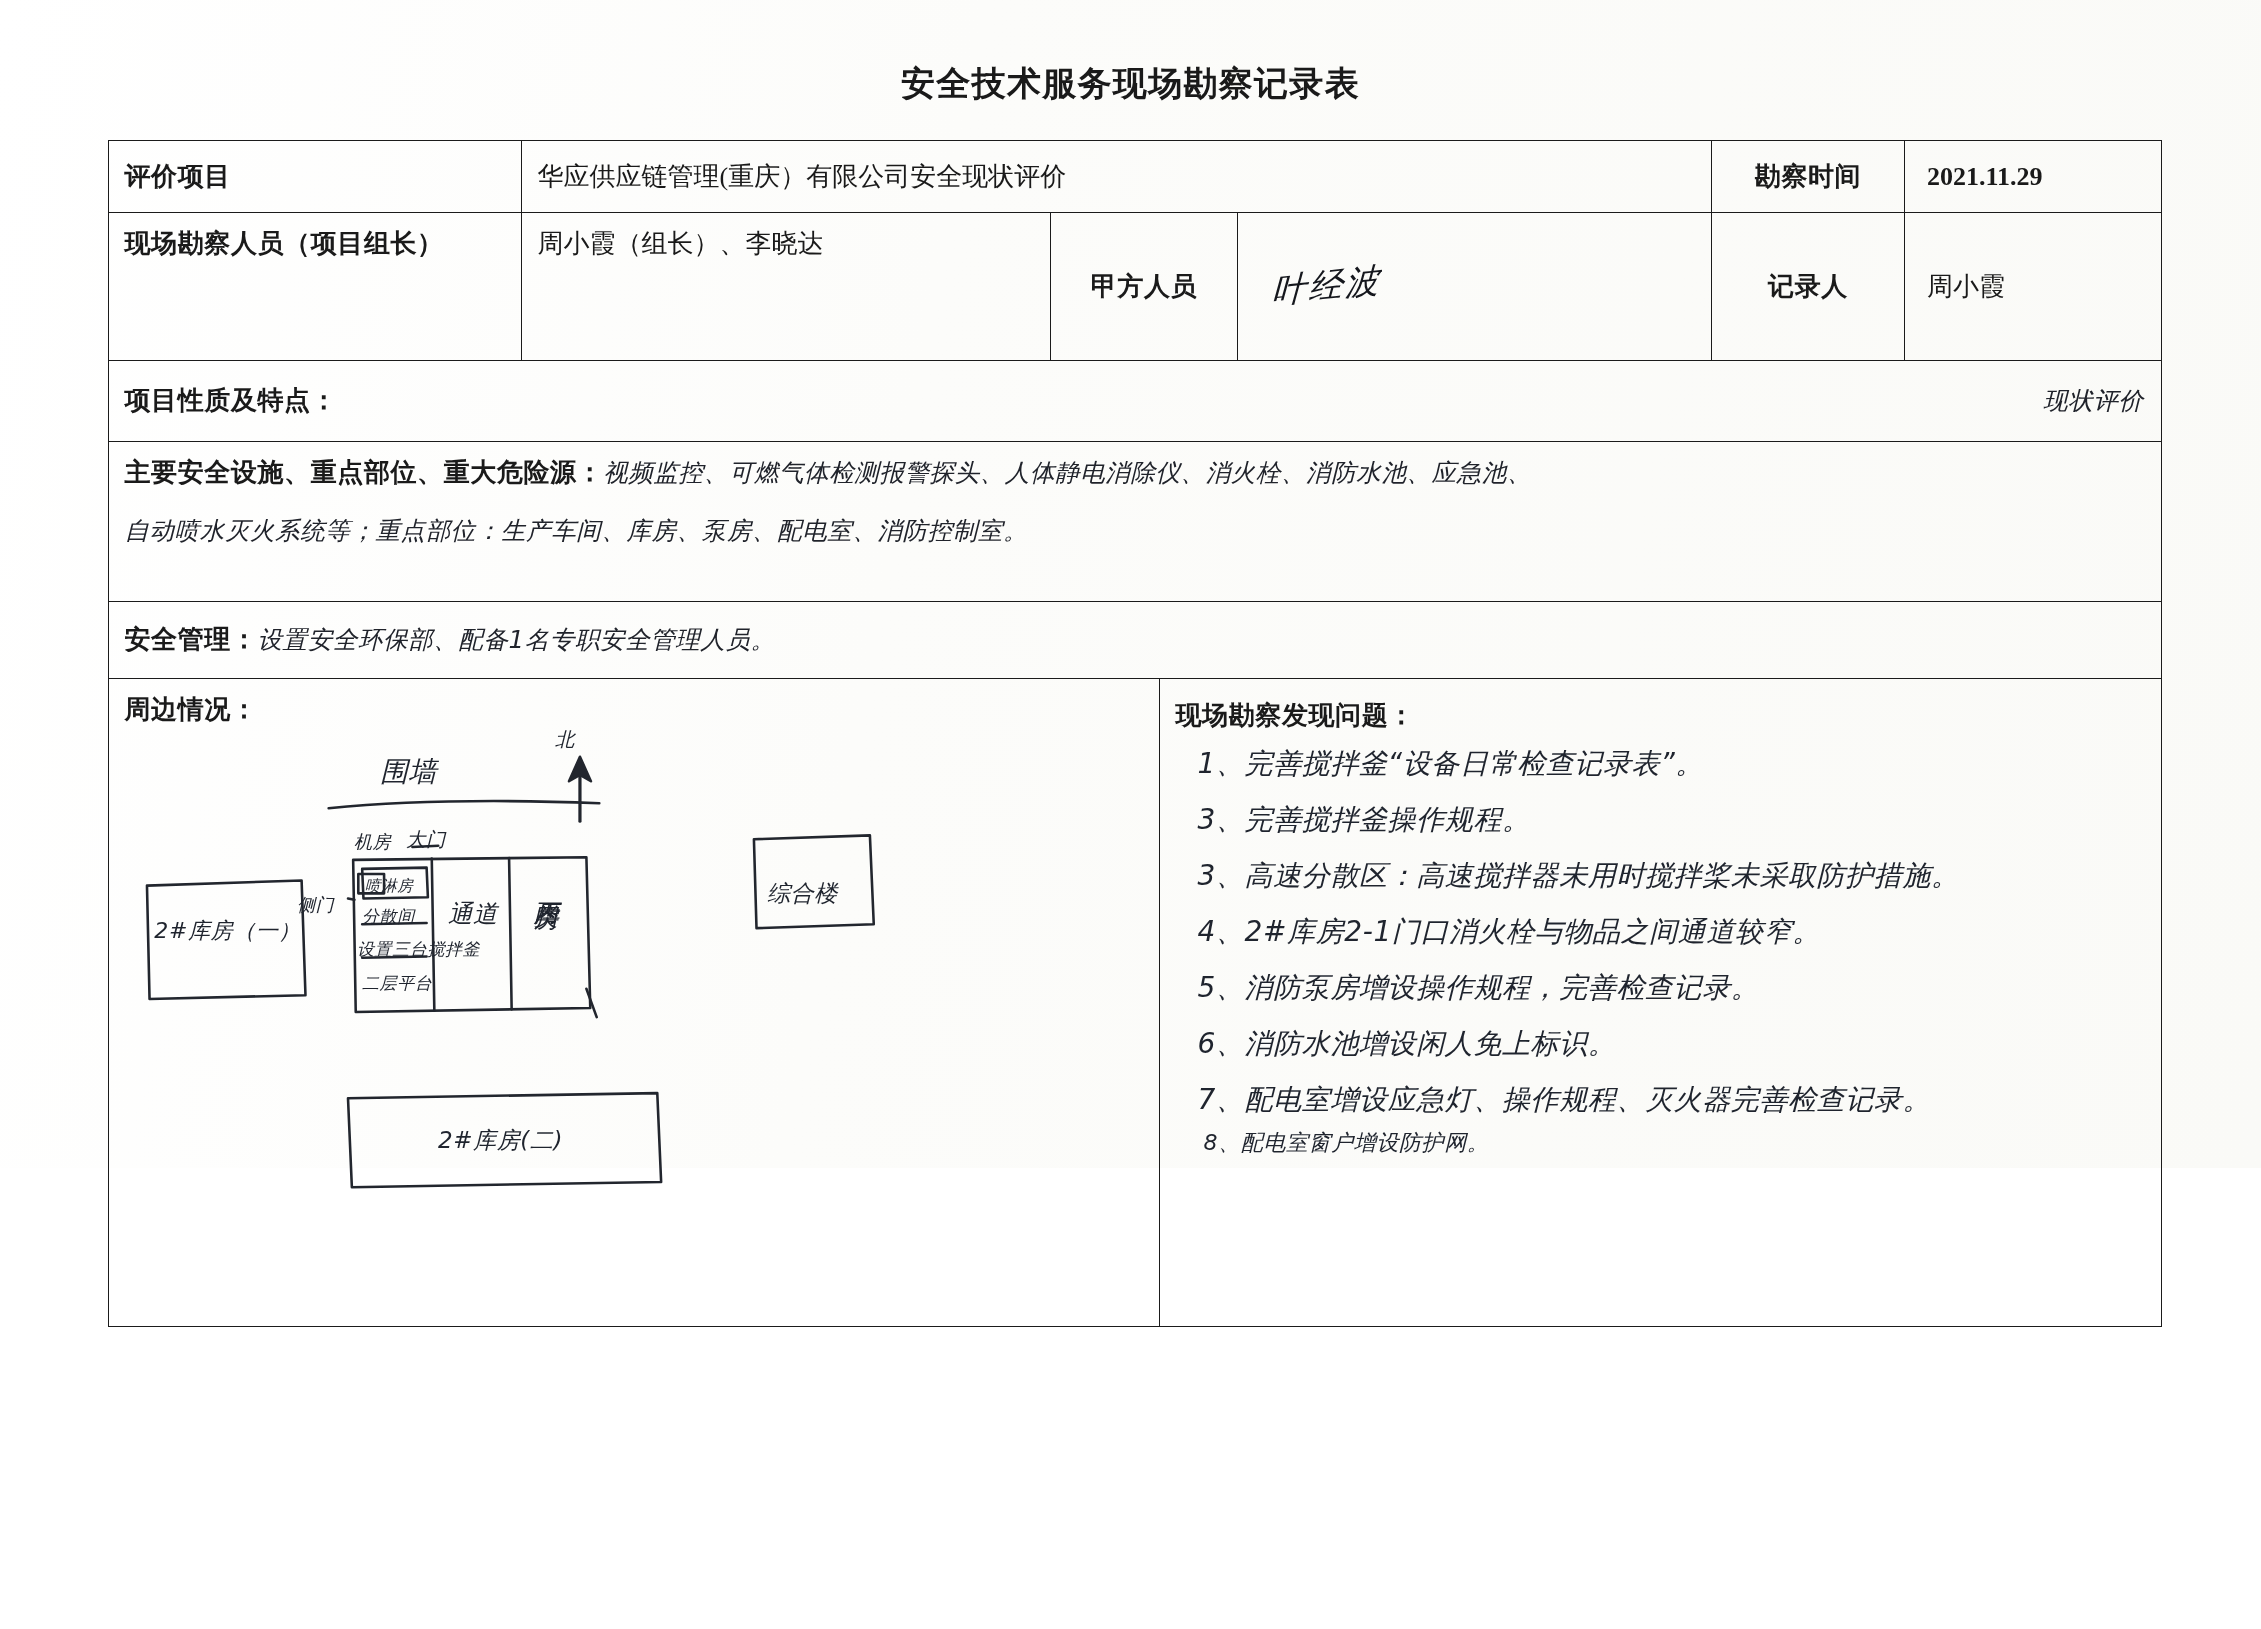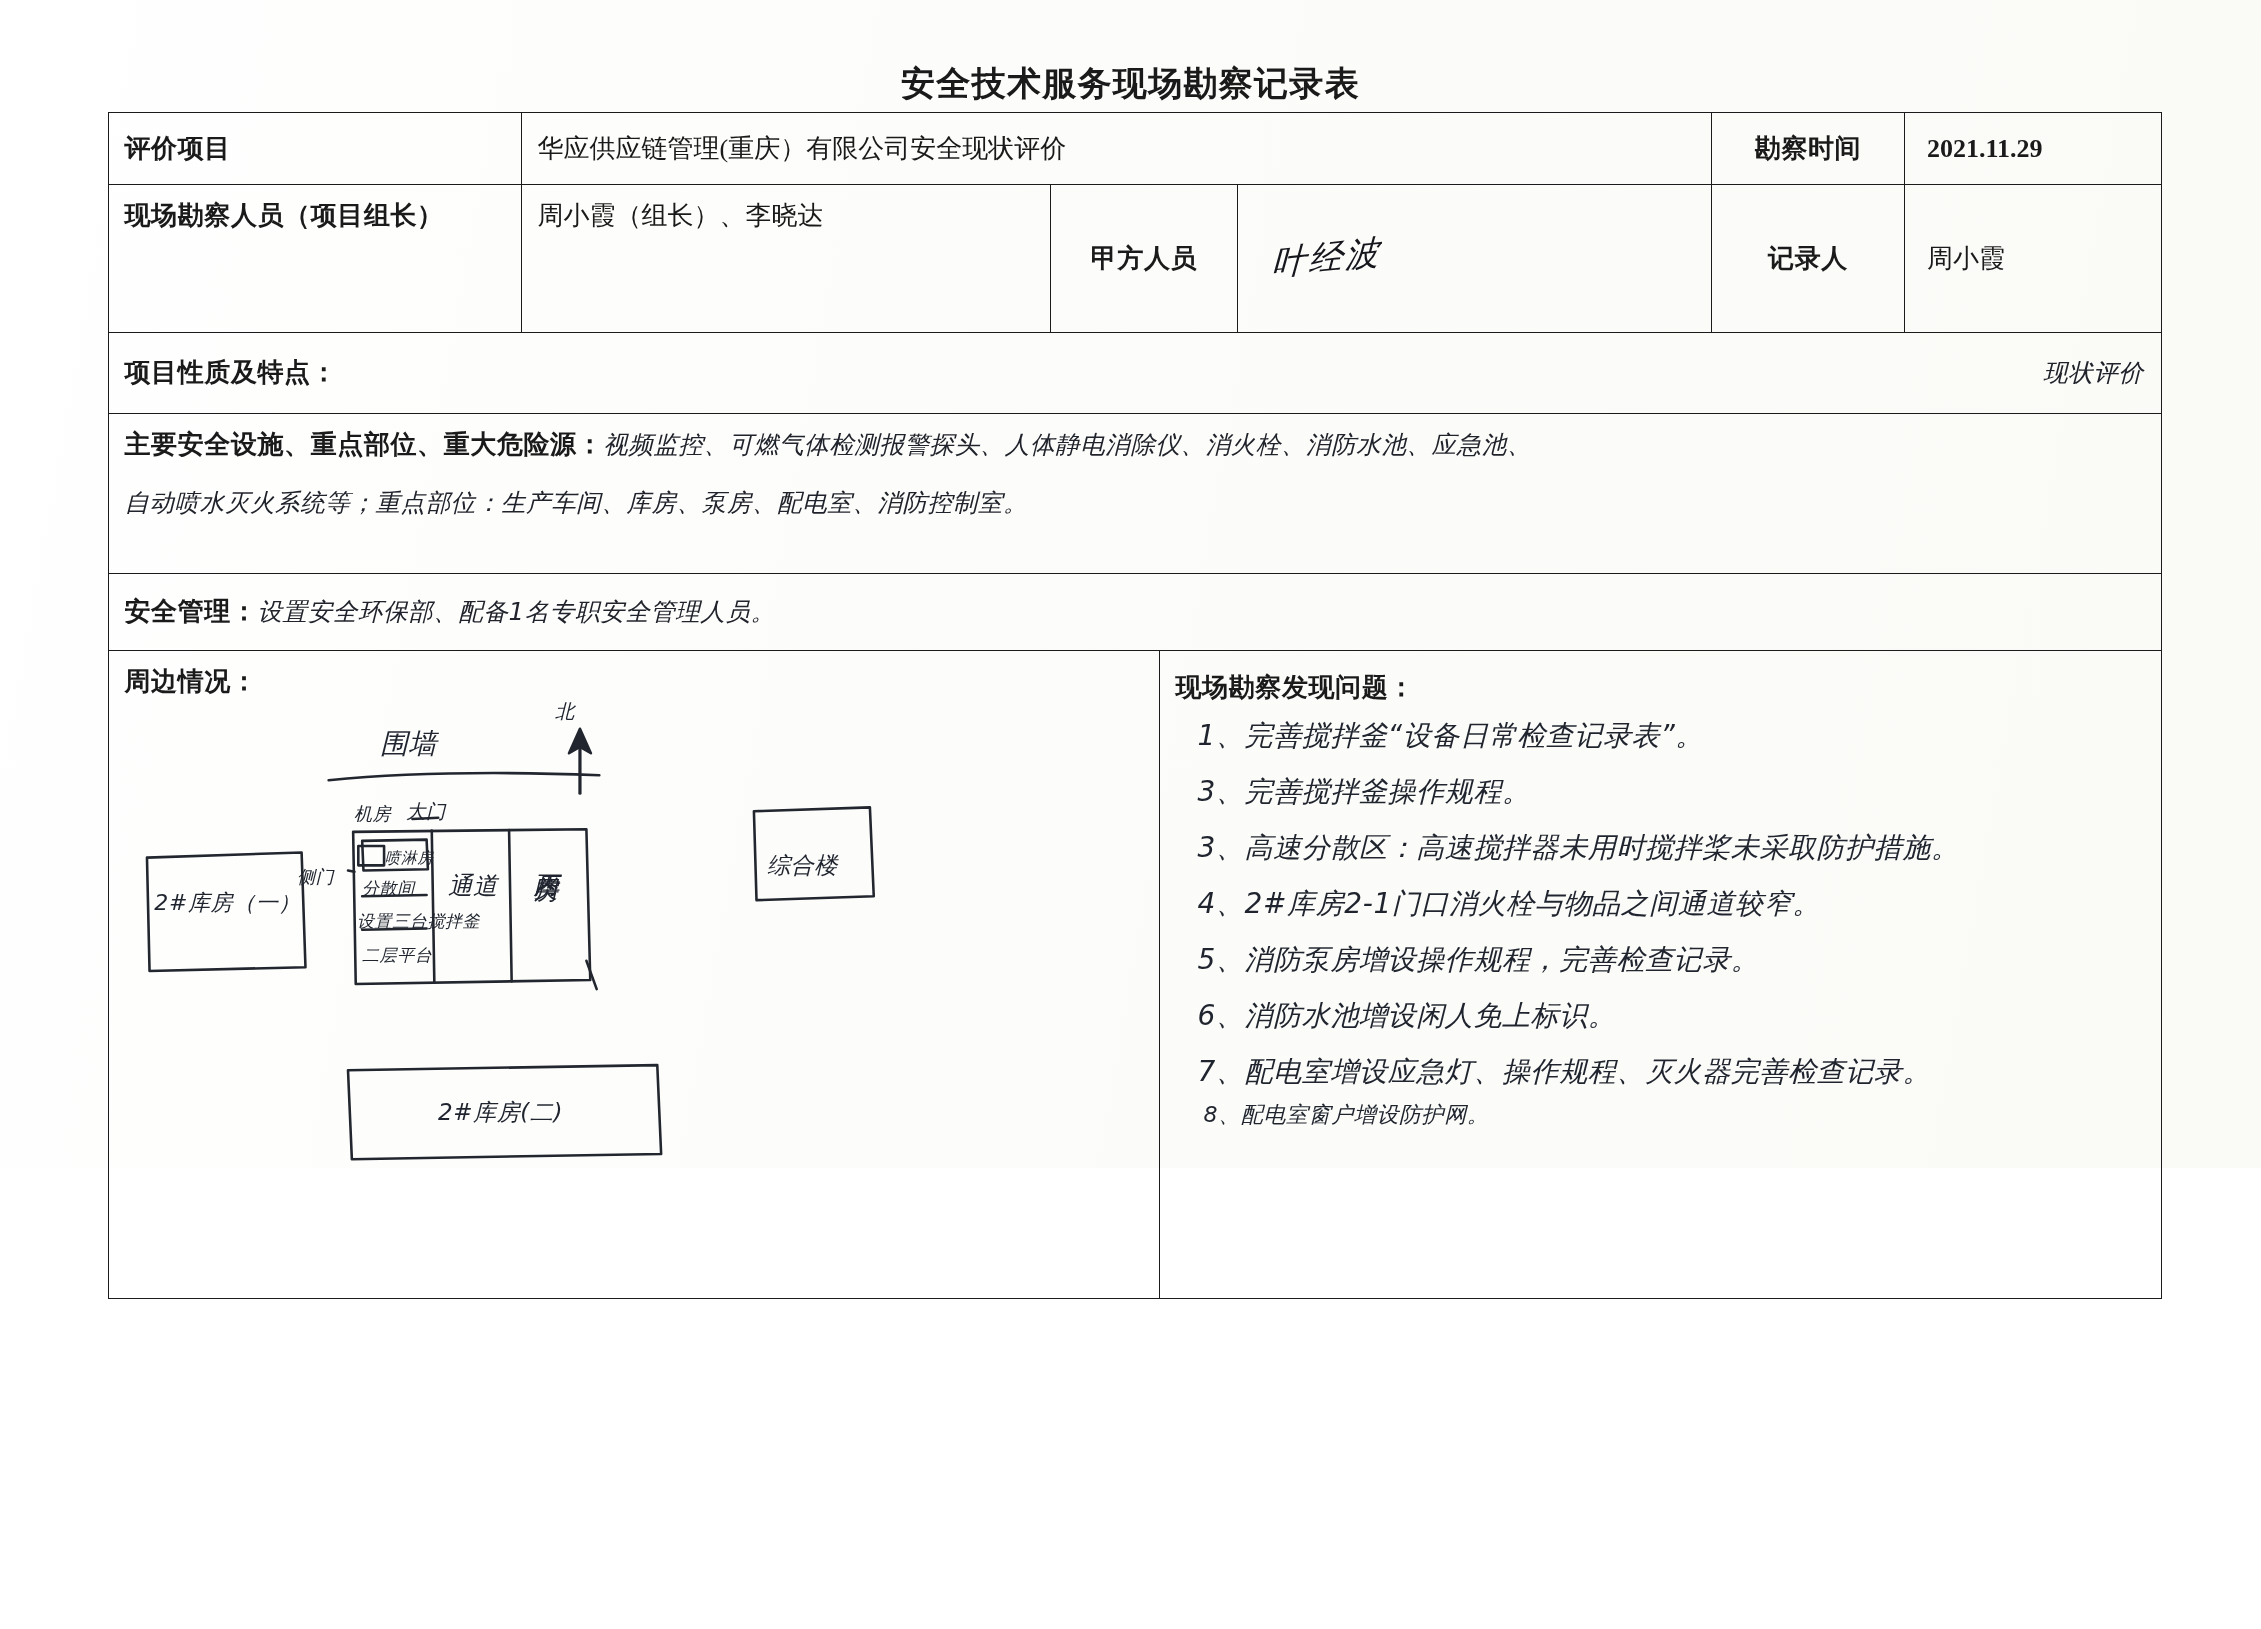--- a/index.html
+++ b/index.html
@@ -36,21 +36,21 @@
     width: 2261px;
     text-align: center;
     font-size: 34px;
     font-weight: bold;
     letter-spacing: 1.3px;
   }
 
   .table {
     position: absolute;
     left: 108px;
-    top: 112px;
+    top: 140px;
     width: 2054px;
     border: 1.9px solid #1b1b1b;
     box-sizing: border-box;
   }
   .row {
     display: flex;
     border-bottom: 1.9px solid #1b1b1b;
     box-sizing: border-box;
   }
   .row:last-child { border-bottom: none; }
@@ -257,21 +257,21 @@
               <path d="M700 400 L716 444"></path>
             </g>
           </svg>
 
           <div class="sketch-label" style="left:420px; top:-5.2px; font-size:19.3px;">北</div>
           <div class="sketch-label" style="left:245px; top:20.6px; font-size:28px;">围墙</div>
           <div class="sketch-label" style="left:271px; top:95px; font-size:19.3px;">大门</div>
           <div class="sketch-label" style="left:219px; top:98px; font-size:18px;">机房</div>
           <div class="sketch-label" style="left:162px; top:161px; font-size:18px;">侧门</div>
           <div class="sketch-label" style="left:19.3px; top:184px; font-size:22px;">2#库房（一）</div>
-          <div class="sketch-label" style="left:230px; top:144px; font-size:15.5px;padding-left:20px;">喷淋房</div>
+          <div class="sketch-label" style="left:230px; top:144px; font-size:15.5px;">喷淋房</div>
           <div class="sketch-label" style="left:227px; top:173px; font-size:17px;">分散间</div>
           <div class="sketch-label" style="left:222px; top:206px; font-size:17px;">设置三台搅拌釜</div>
           <div class="sketch-label" style="left:227px; top:240px; font-size:17px;">二层平台</div>
           <div class="sketch-label" style="left:313px; top:165px; font-size:24.5px;">通道</div>
           <div class="sketch-label" style="left:393px; top:152px; font-size:24.5px; writing-mode:vertical-rl;">丙类厂房</div>
           <div class="sketch-label" style="left:632px; top:134px; font-size:23px;margin-top:12px;">综合楼</div>
           <div class="sketch-label" style="left:303px; top:393px; font-size:23px;font-style:italic;">2#库房(二)</div>
         </div>
       </div>
 

